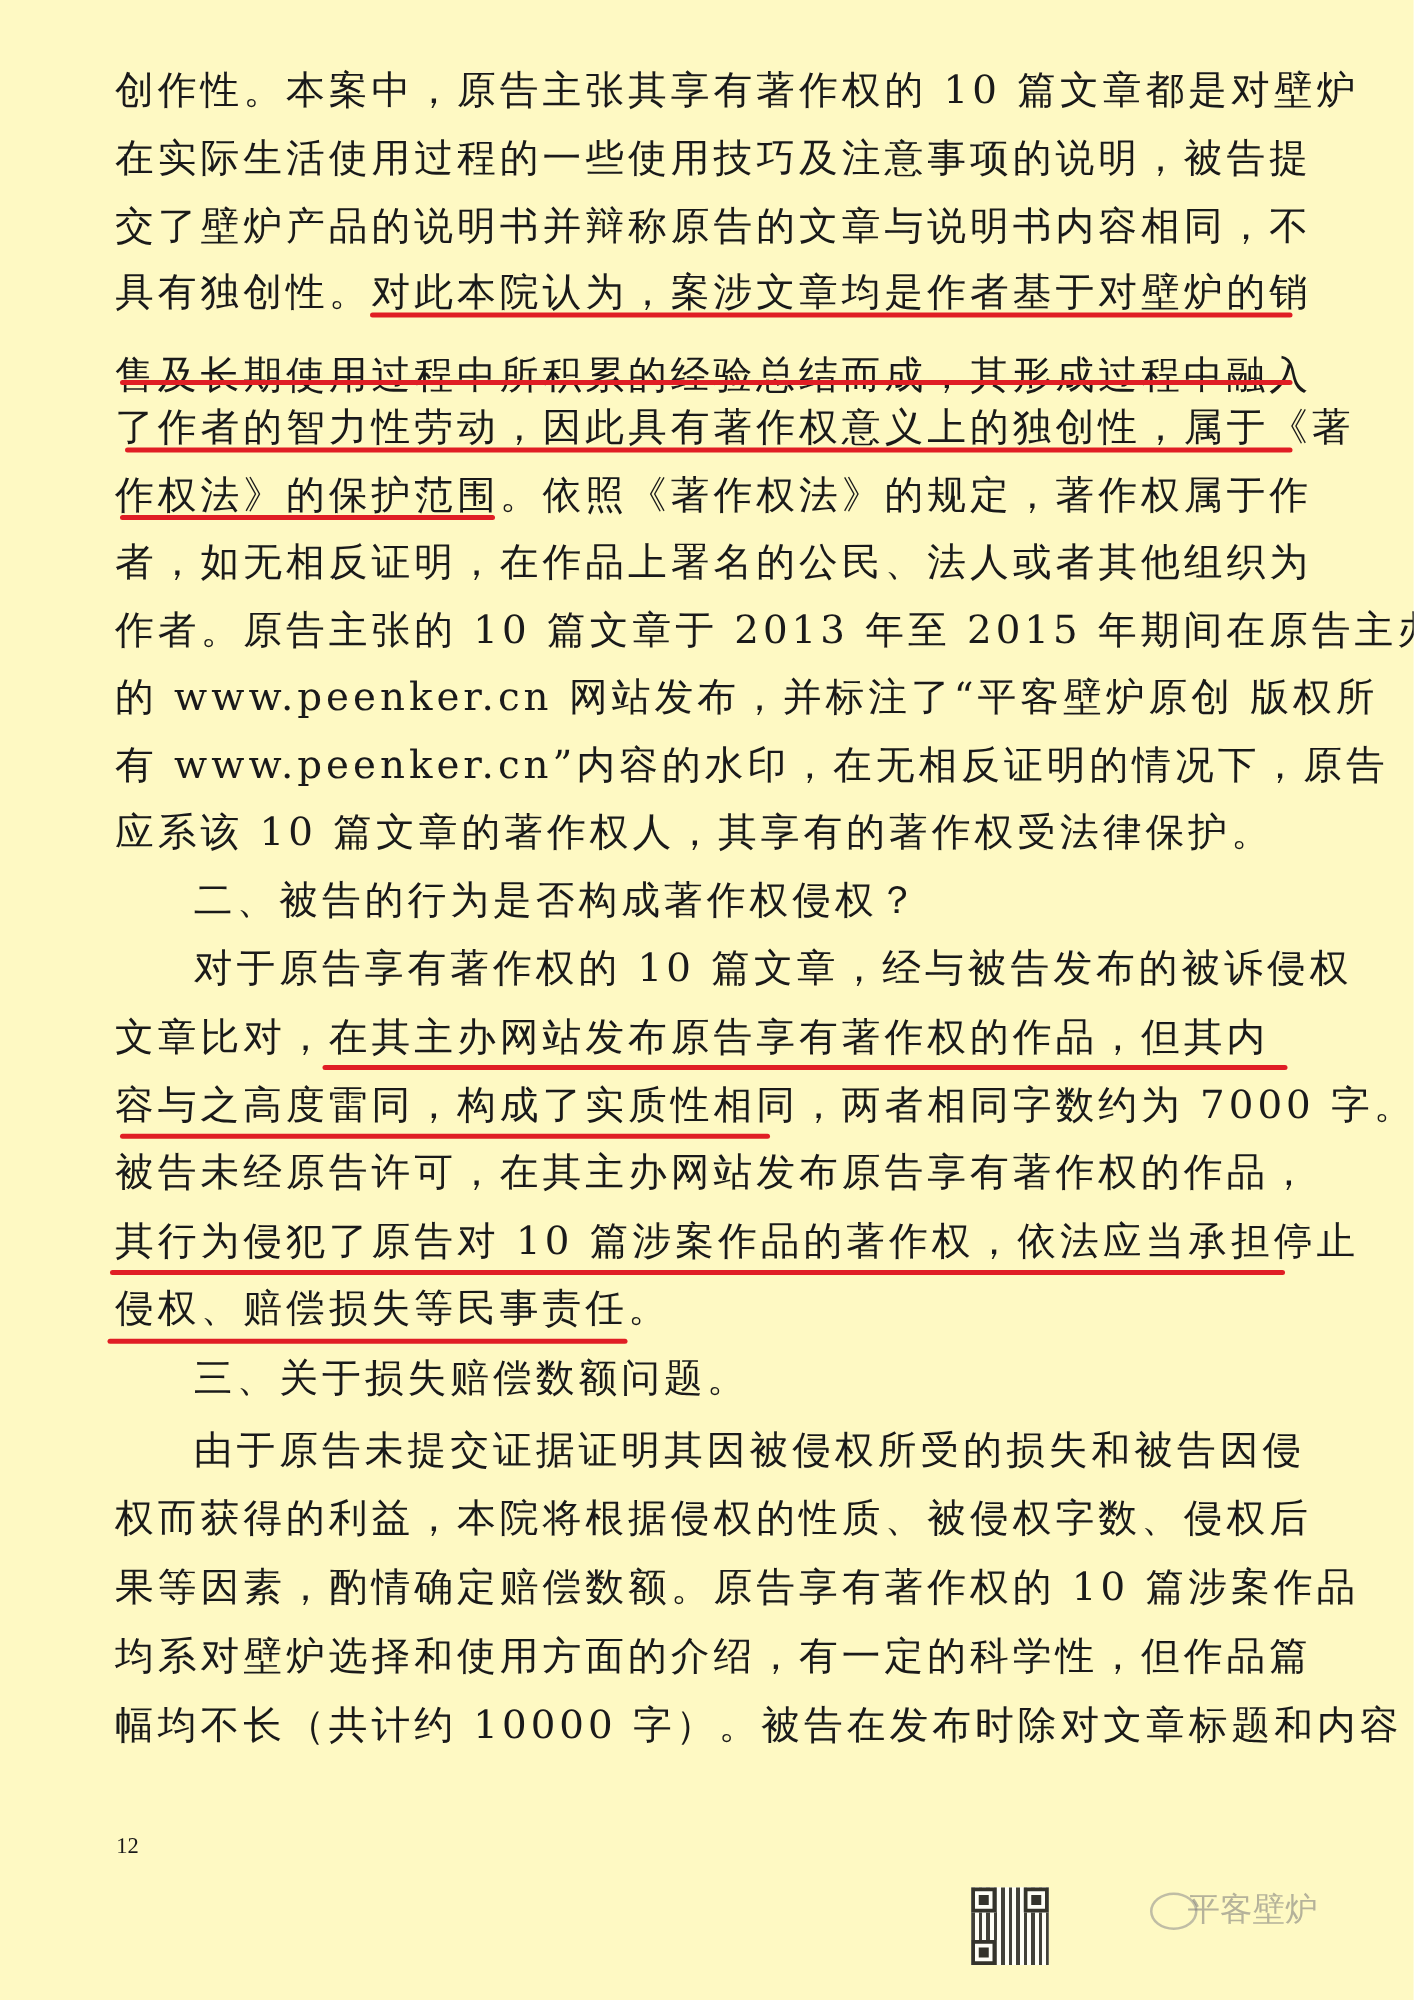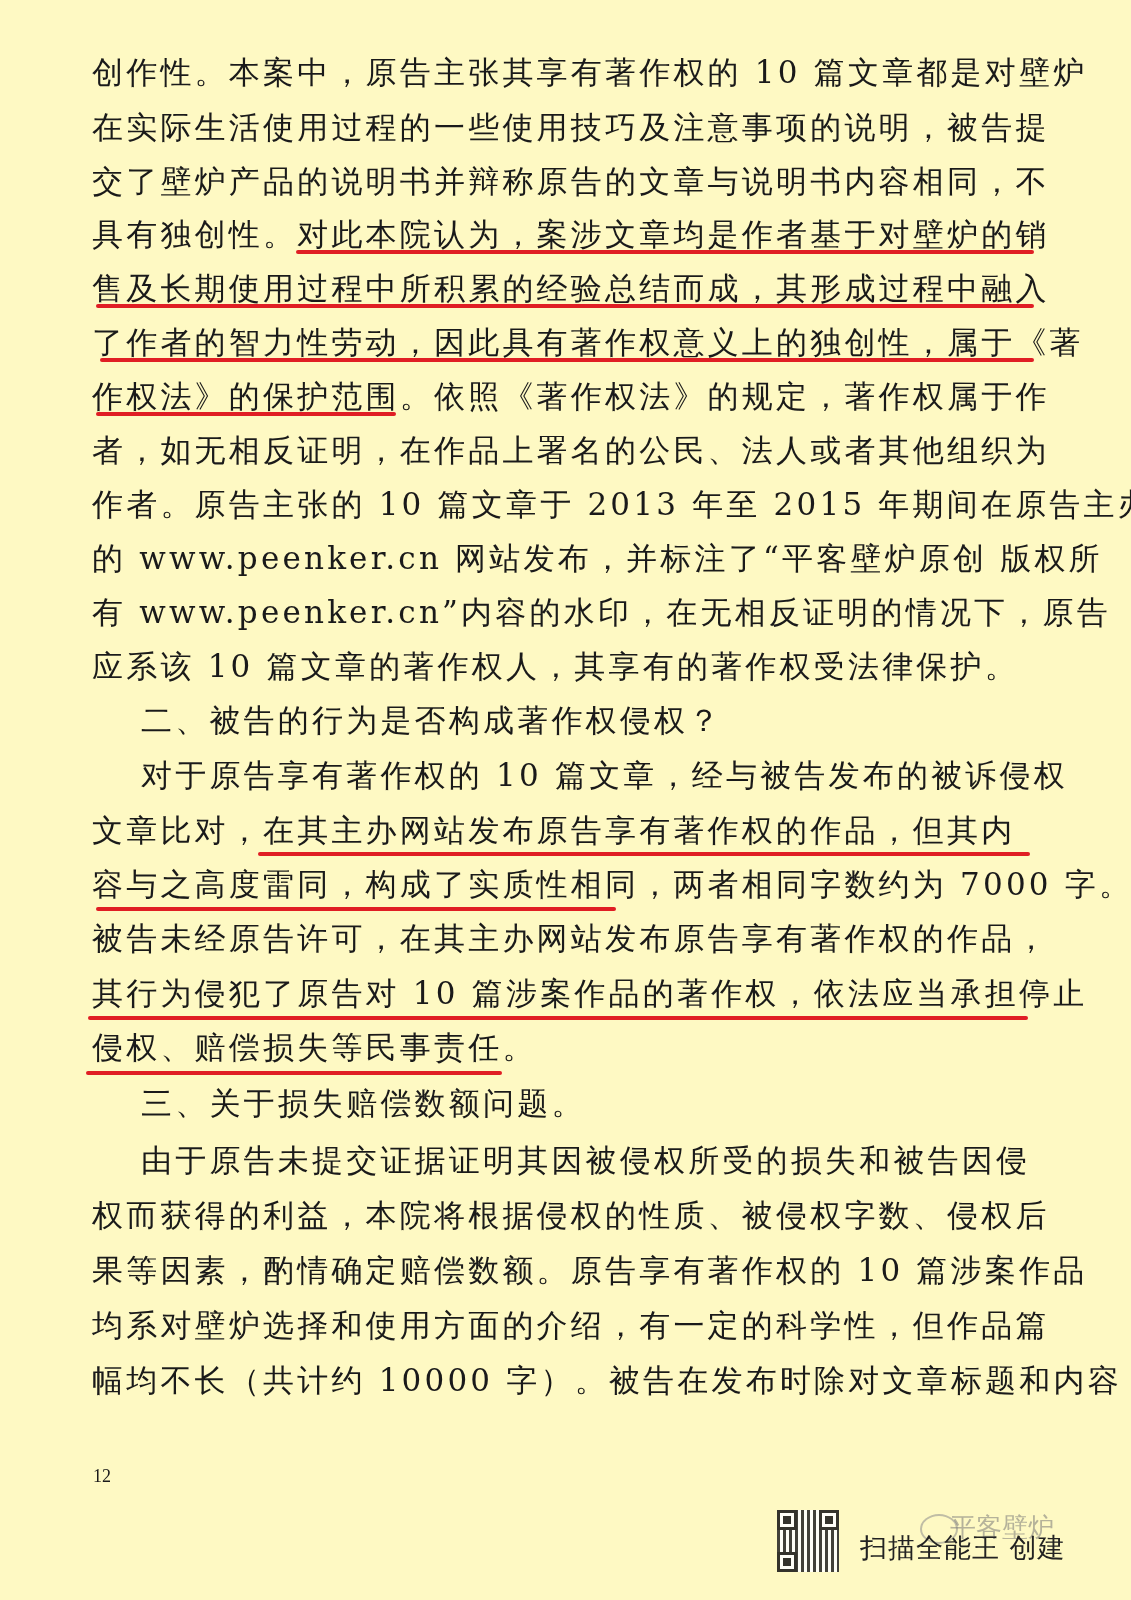--- a/index.html
+++ b/index.html
@@ -24,21 +24,21 @@
   .line {
     position: absolute;
     left: 92px;
     width: 940px;
     height: 40px;
     font-size: 31px;
     line-height: 40px;
     white-space: nowrap;
     letter-spacing: 3.2px;
   }
-  .line.indent { left: 141px; width: 877px; }
+  .line.indent { left: 155px; width: 877px; }
   .hl {
     position: absolute;
     height: 4px;
     background: #e01e24;
     border-radius: 2px;
   }
   .page-num {
     position: absolute;
     left: 93px;
     top: 1466px;
@@ -106,21 +106,21 @@
 </style>
 </head>
 <body>
 
 <div class="page">
   <div id="lines">
       <div class="line" style="top: 52px;">创作性。本案中，原告主张其享有著作权的 10 篇文章都是对壁炉</div>
       <div class="line" style="top: 107px;">在实际生活使用过程的一些使用技巧及注意事项的说明，被告提</div>
       <div class="line" style="top: 161px; text-align: right;">交了壁炉产品的说明书并辩称原告的文章与说明书内容相同，不</div>
       <div class="line" style="top: 214px; text-align: center;">具有独创性。对此本院认为，案涉文章均是作者基于对壁炉的销</div>
-      <div class="line" style="top: 268px;">售及长期使用过程中所积累的经验总结而成，其形成过程中融入</div>
+      <div class="line" style="top: 280px;">售及长期使用过程中所积累的经验总结而成，其形成过程中融入</div>
       <div class="line" style="top: 322px;">了作者的智力性劳动，因此具有著作权意义上的独创性，属于《著</div>
       <div class="line" style="top: 376px;">作权法》的保护范围。依照《著作权法》的规定，著作权属于作</div>
       <div class="line" style="top: 430px;">者，如无相反证明，在作品上署名的公民、法人或者其他组织为</div>
       <div class="line" style="top: 484px;">作者。原告主张的 10 篇文章于 2013 年至 2015 年期间在原告主办</div>
       <div class="line" style="top: 538px;">的 www.peenker.cn 网站发布，并标注了“平客壁炉原创 版权所</div>
       <div class="line" style="top: 592px;">有 www.peenker.cn”内容的水印，在无相反证明的情况下，原告</div>
       <div class="line" style="top: 646px;">应系该 10 篇文章的著作权人，其享有的著作权受法律保护。</div>
       <div class="line indent" style="top: 700px;">二、被告的行为是否构成著作权侵权？</div>
       <div class="line indent" style="top: 755px;">对于原告享有著作权的 10 篇文章，经与被告发布的被诉侵权</div>
       <div class="line" style="top: 810px;">文章比对，在其主办网站发布原告享有著作权的作品，但其内</div>
@@ -149,15 +149,14 @@
   <div class="page-num">12</div>
 
   <div class="footer">
     <div class="qr">
       <div class="finder" style="left:0;top:0;"></div>
       <div class="finder" style="right:0;top:0;"></div>
       <div class="finder" style="left:0;bottom:0;"></div>
     </div>
     <div class="wechat-icon"></div>
     <div class="watermark">平客壁炉</div>
-    <div class="footer-text">扫描全能王 创建</div>
   </div>
 </div>
 
 </body></html>

